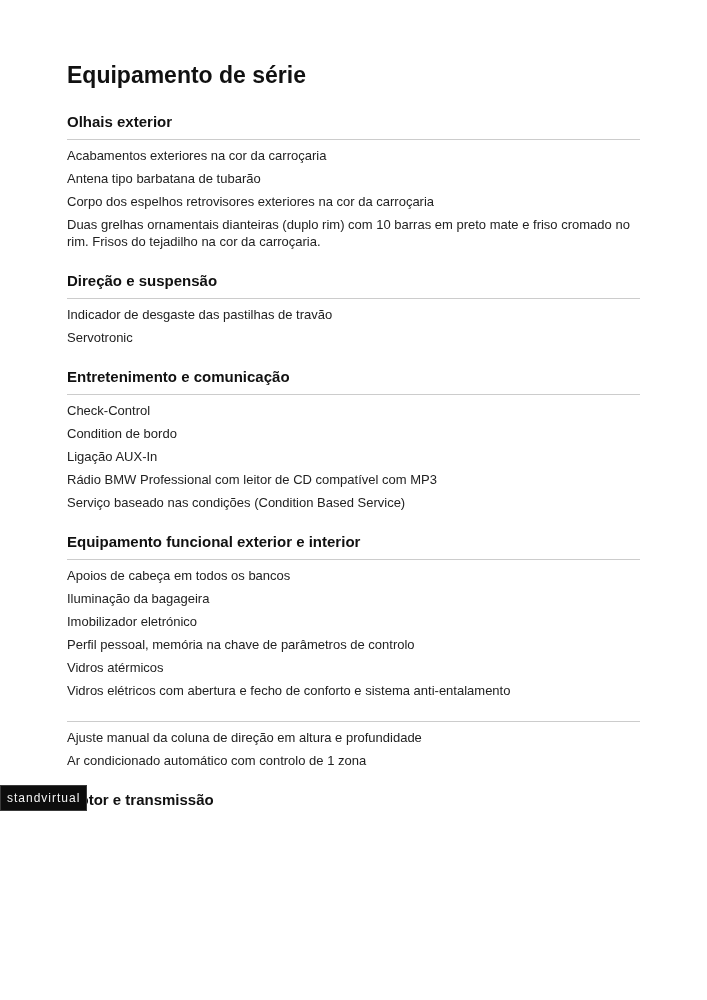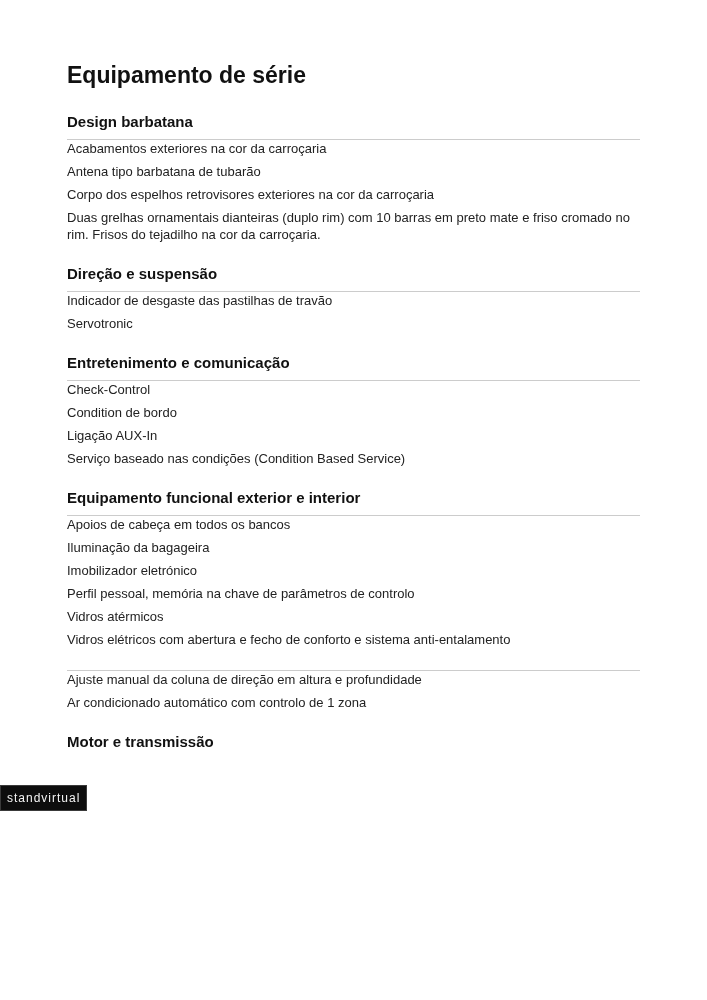--- a/index.html
+++ b/index.html
@@ -46,20 +46,21 @@
   .rule {
     border: none;
     border-top: 1px solid #cccccc;
     height: 0;
     margin: 0;
   }
   .items {
     display: flex;
     flex-direction: column;
     gap: 6px;
+    margin-top: 7px;
   }
   .item {
     font-size: 13px;
     line-height: 17px;
     color: #222222;
   }
   .footer {
     position: absolute;
     top: 930px;
     left: 67px;
@@ -83,21 +84,21 @@
   }
 </style>
 </head>
 <body>
 
 <div class="page">
   <div class="content">
     <h1 class="doc-title">Equipamento de série</h1>
     <div id="sections">
   <section class="section">
-    <h2 class="section-heading">Design barbatana</h2>
+    <h2 class="section-heading">Olhais exterior</h2>
     <hr class="rule">
     <div class="items">
             <div class="item">Acabamentos exteriores na cor da carroçaria</div>
             <div class="item">Antena tipo barbatana de tubarão</div>
             <div class="item">Corpo dos espelhos retrovisores exteriores na cor da carroçaria</div>
             <div class="item">Duas grelhas ornamentais dianteiras (duplo rim) com 10 barras em preto mate e friso cromado no rim. Frisos do tejadilho na cor da carroçaria.</div>
           </div>
   </section>
 
   <section class="section">
@@ -109,20 +110,21 @@
           </div>
   </section>
 
   <section class="section">
     <h2 class="section-heading">Entretenimento e comunicação</h2>
     <hr class="rule">
     <div class="items">
             <div class="item">Check-Control</div>
             <div class="item">Condition de bordo</div>
             <div class="item">Ligação AUX-In</div>
+            <div class="item">Rádio BMW Professional com leitor de CD compatível com MP3</div>
             <div class="item">Serviço baseado nas condições (Condition Based Service)</div>
           </div>
   </section>
 
   <section class="section">
     <h2 class="section-heading">Equipamento funcional exterior e interior</h2>
     <hr class="rule">
     <div class="items">
             <div class="item">Apoios de cabeça em todos os bancos</div>
             <div class="item">Iluminação da bagageira</div>

